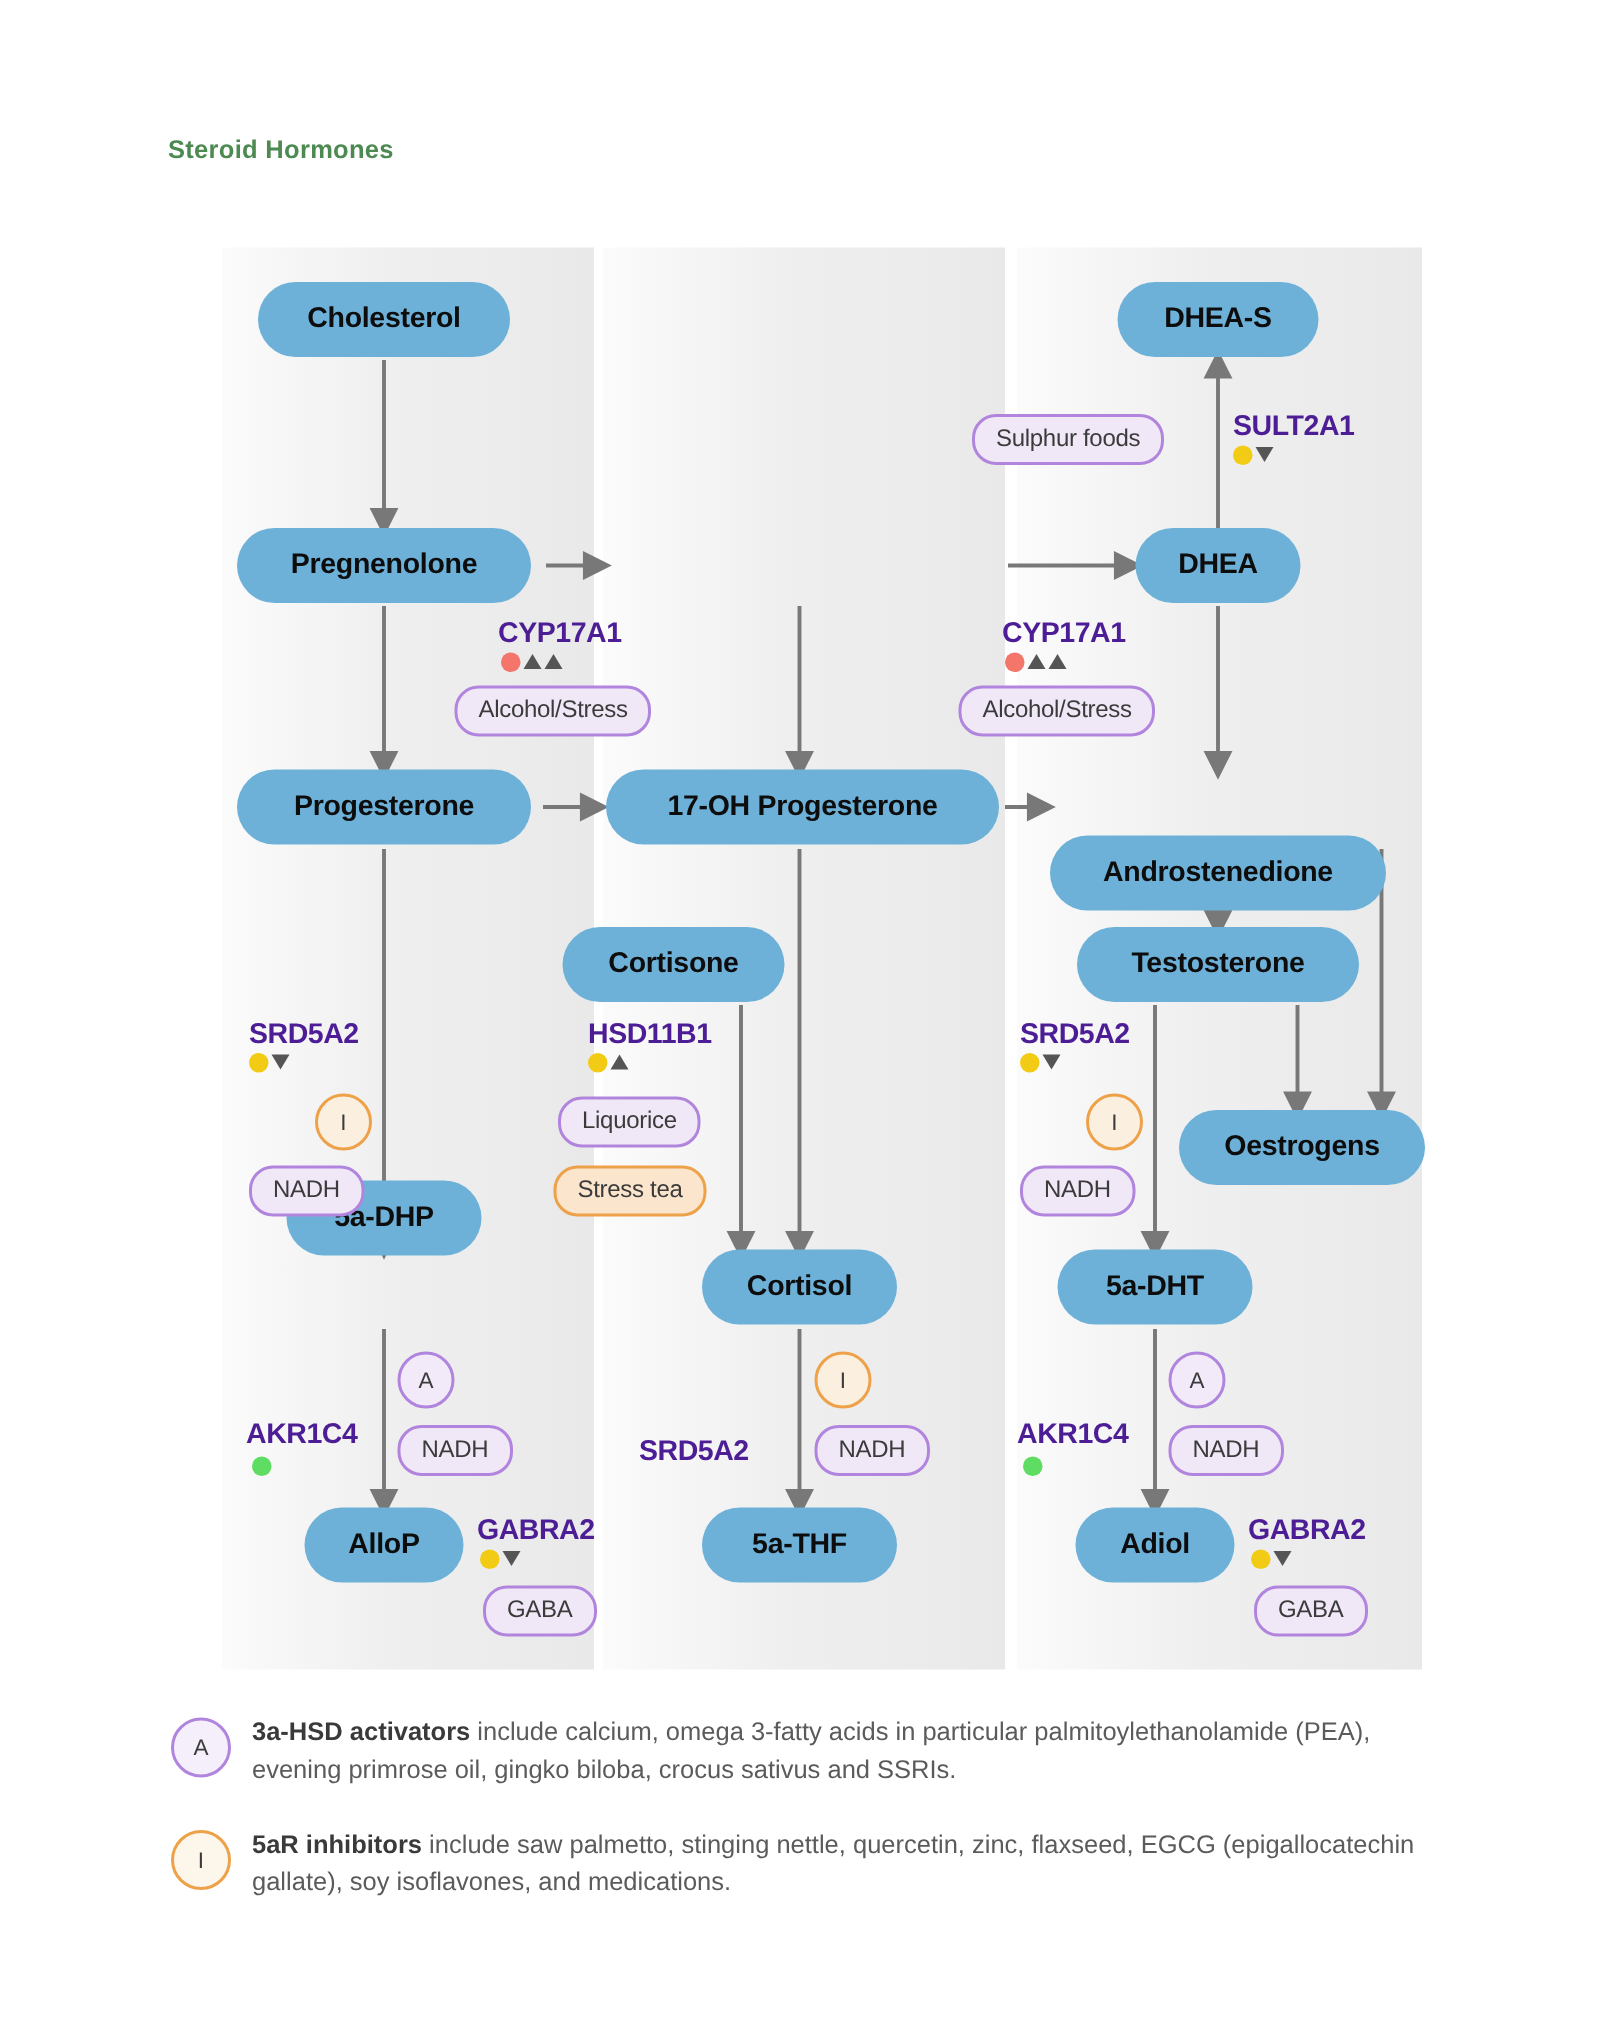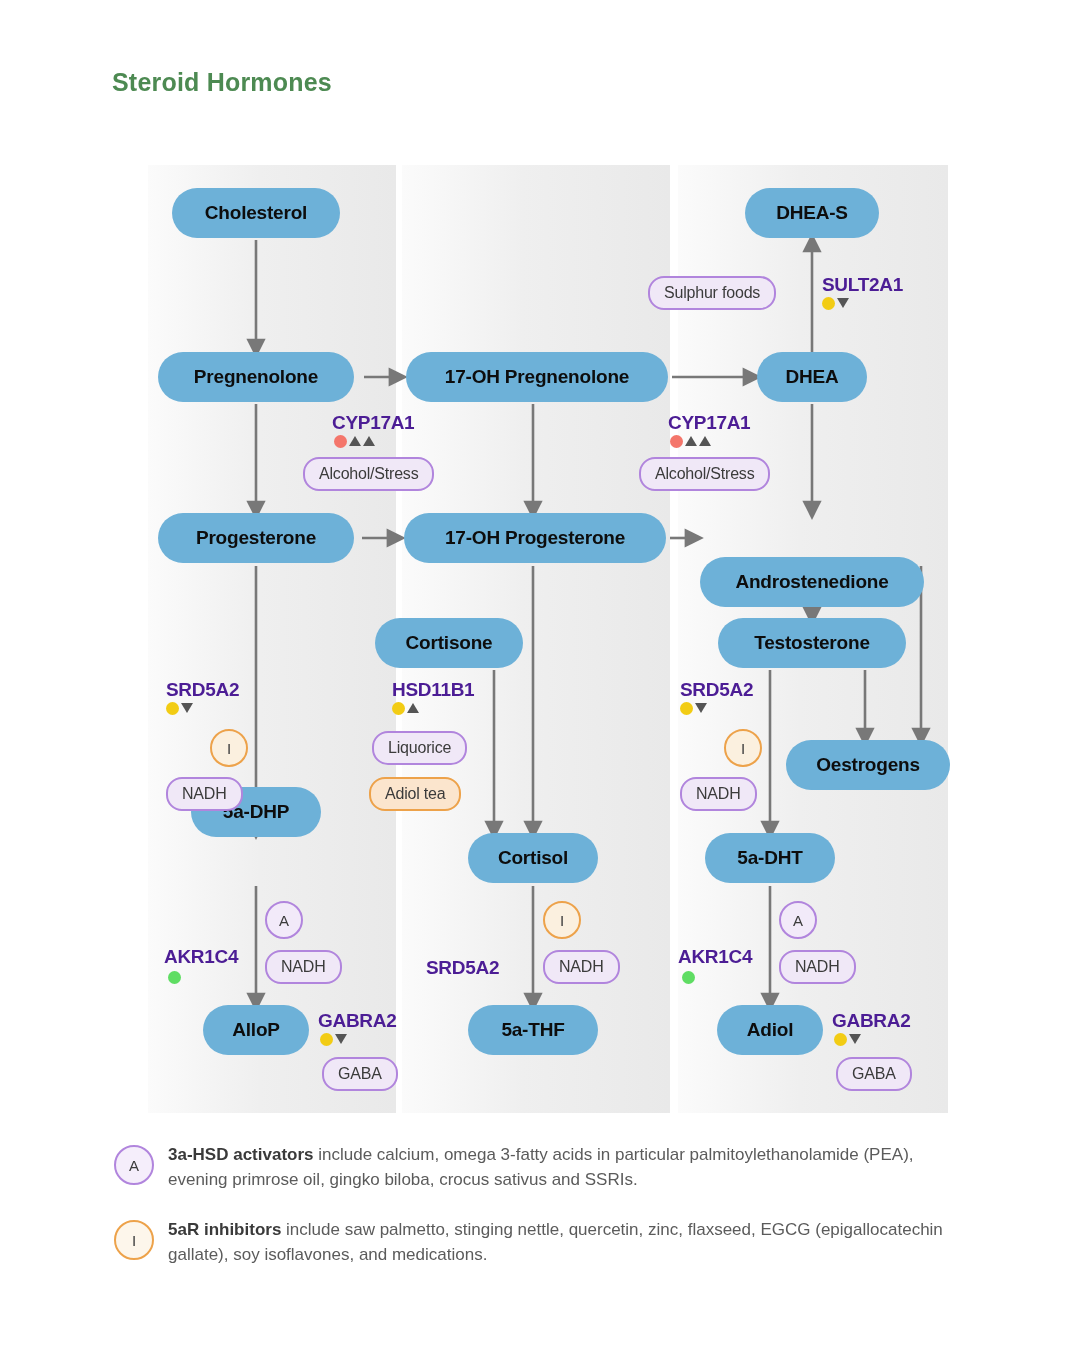--- a/index.html
+++ b/index.html
@@ -11,22 +11,22 @@
   }
   #page {
     position: relative;
     width: 1080px; height: 1350px;
     background: #ffffff;
   }
 
   
   .title {
     position: absolute;
-    left: 112px; top: 68px;
-    font-size: 25px;
+    left: 112px; top: 90px;
+    font-size: 17px;
     font-weight: bold;
     color: #4d8a52;
     letter-spacing: 0.2px;
   }
 
   
   .band {
     position: absolute;
     top: 165px;
     height: 948px;
@@ -218,21 +218,20 @@
 
         <line x1="533" y1="886" x2="533" y2="1002"></line>
 
         <line x1="770" y1="886" x2="770" y2="1002"></line>
       </g>
     </svg>
   </div>
 
   <div class="node" style="left:172px;  top:188px; width:168px;">Cholesterol</div>
   <div class="node" style="left:158px;  top:352px; width:196px;">Pregnenolone</div>
-  <div class="node" style="left:406px;  top:352px; width:262px;">17-OH Pregnenolone</div>
   <div class="node" style="left:757px;  top:352px; width:110px;">DHEA</div>
   <div class="node" style="left:158px;  top:513px; width:196px;">Progesterone</div>
   <div class="node" style="left:745px;  top:188px; width:134px;">DHEA-S</div>
   <div class="node" style="left:404px;  top:513px; width:262px;">17-OH Progesterone</div>
   <div class="node" style="left:700px;  top:513px; width:224px;margin-top:44px;">Androstenedione</div>
   <div class="node" style="left:375px;  top:618px; width:148px;">Cortisone</div>
   <div class="node" style="left:718px;  top:618px; width:188px;">Testosterone</div>
   <div class="node" style="left:786px;  top:740px; width:164px;">Oestrogens</div>
   <div class="node" style="left:191px;  top:787px; width:130px;">5a-DHP</div>
   <div class="node" style="left:468px;  top:833px; width:130px;">Cortisol</div>
@@ -301,21 +300,21 @@
   <div class="marks" style="left:834px; top:1032px;">
     <span class="dot yellow"></span>
     <span class="tri down"></span>
   </div>
 
   <div class="pill purple" style="left:648px; top:276px;">Sulphur foods</div>
   <div class="pill purple" style="left:303px; top:457px;">Alcohol/Stress</div>
   <div class="pill purple" style="left:639px; top:457px;">Alcohol/Stress</div>
   <div class="pill purple" style="left:166px; top:777px;">NADH</div>
   <div class="pill purple" style="left:372px; top:731px;">Liquorice</div>
-  <div class="pill orange" style="left:369px; top:777px;">Adiol tea</div>
+  <div class="pill orange" style="left:369px; top:777px;">Stress tea</div>
   <div class="pill purple" style="left:680px; top:777px;">NADH</div>
   <div class="pill purple" style="left:265px; top:950px;">NADH</div>
   <div class="pill purple" style="left:543px; top:950px;">NADH</div>
   <div class="pill purple" style="left:779px; top:950px;">NADH</div>
   <div class="pill purple" style="left:322px; top:1057px;">GABA</div>
   <div class="pill purple" style="left:836px; top:1057px;">GABA</div>
 
   <div class="badge i" style="left:210px; top:729px;">I</div>
   <div class="badge i" style="left:543px; top:901px;">I</div>
   <div class="badge i" style="left:724px; top:729px;">I</div>

